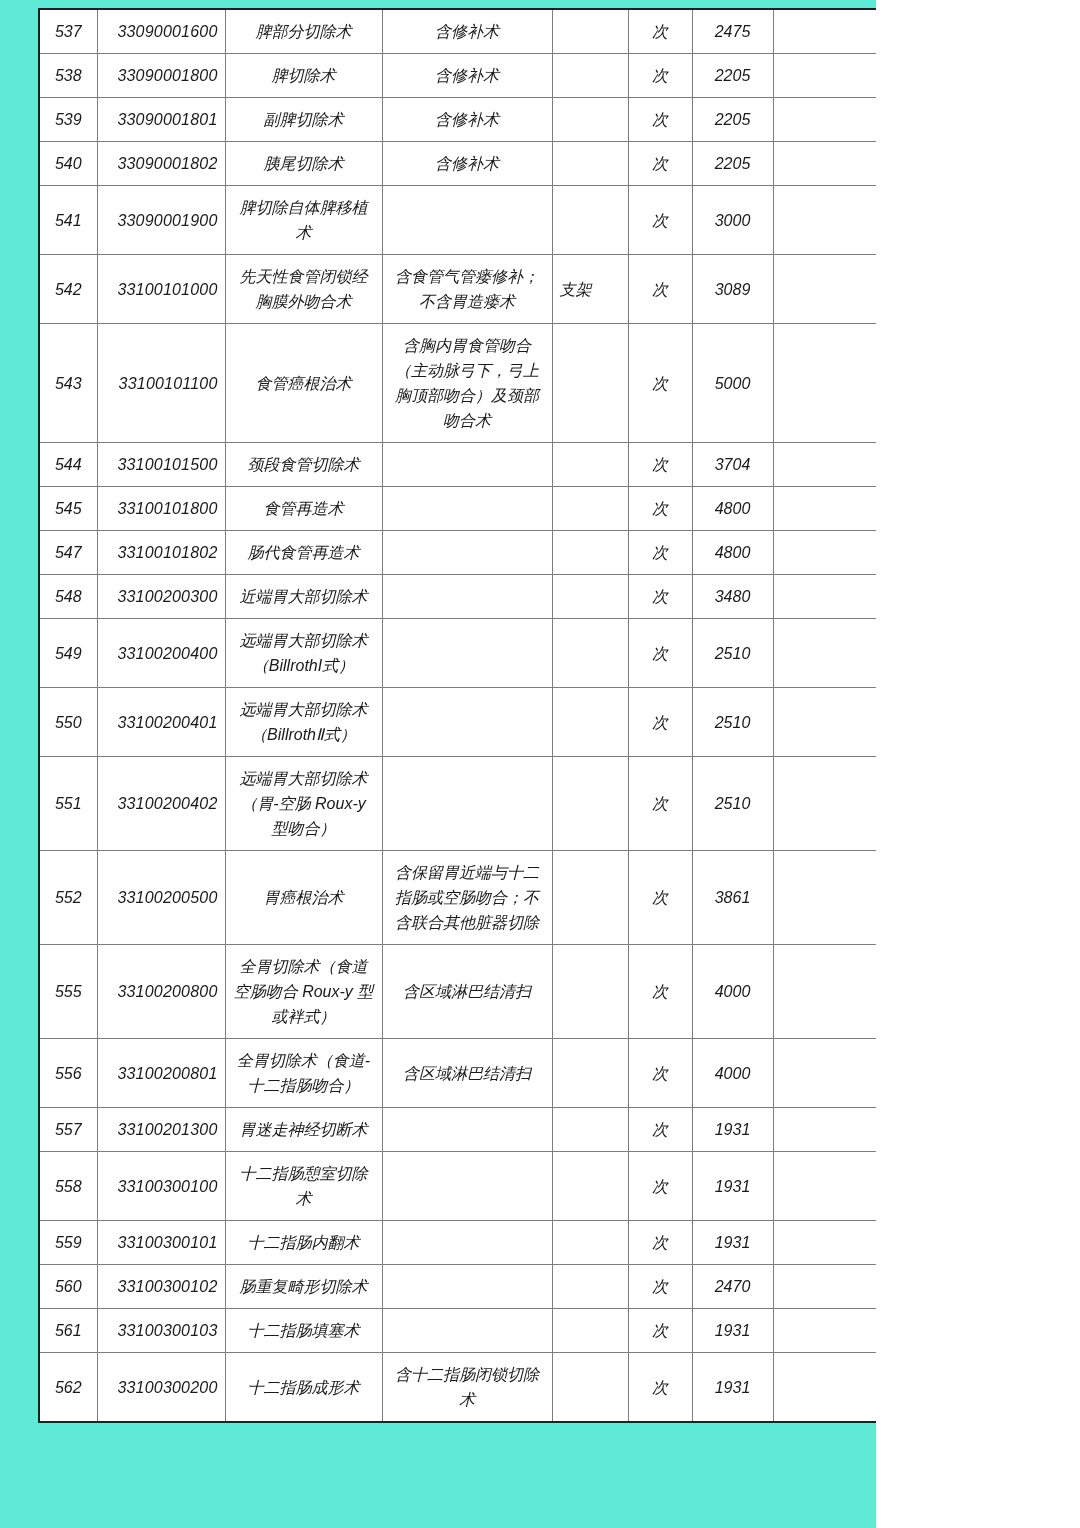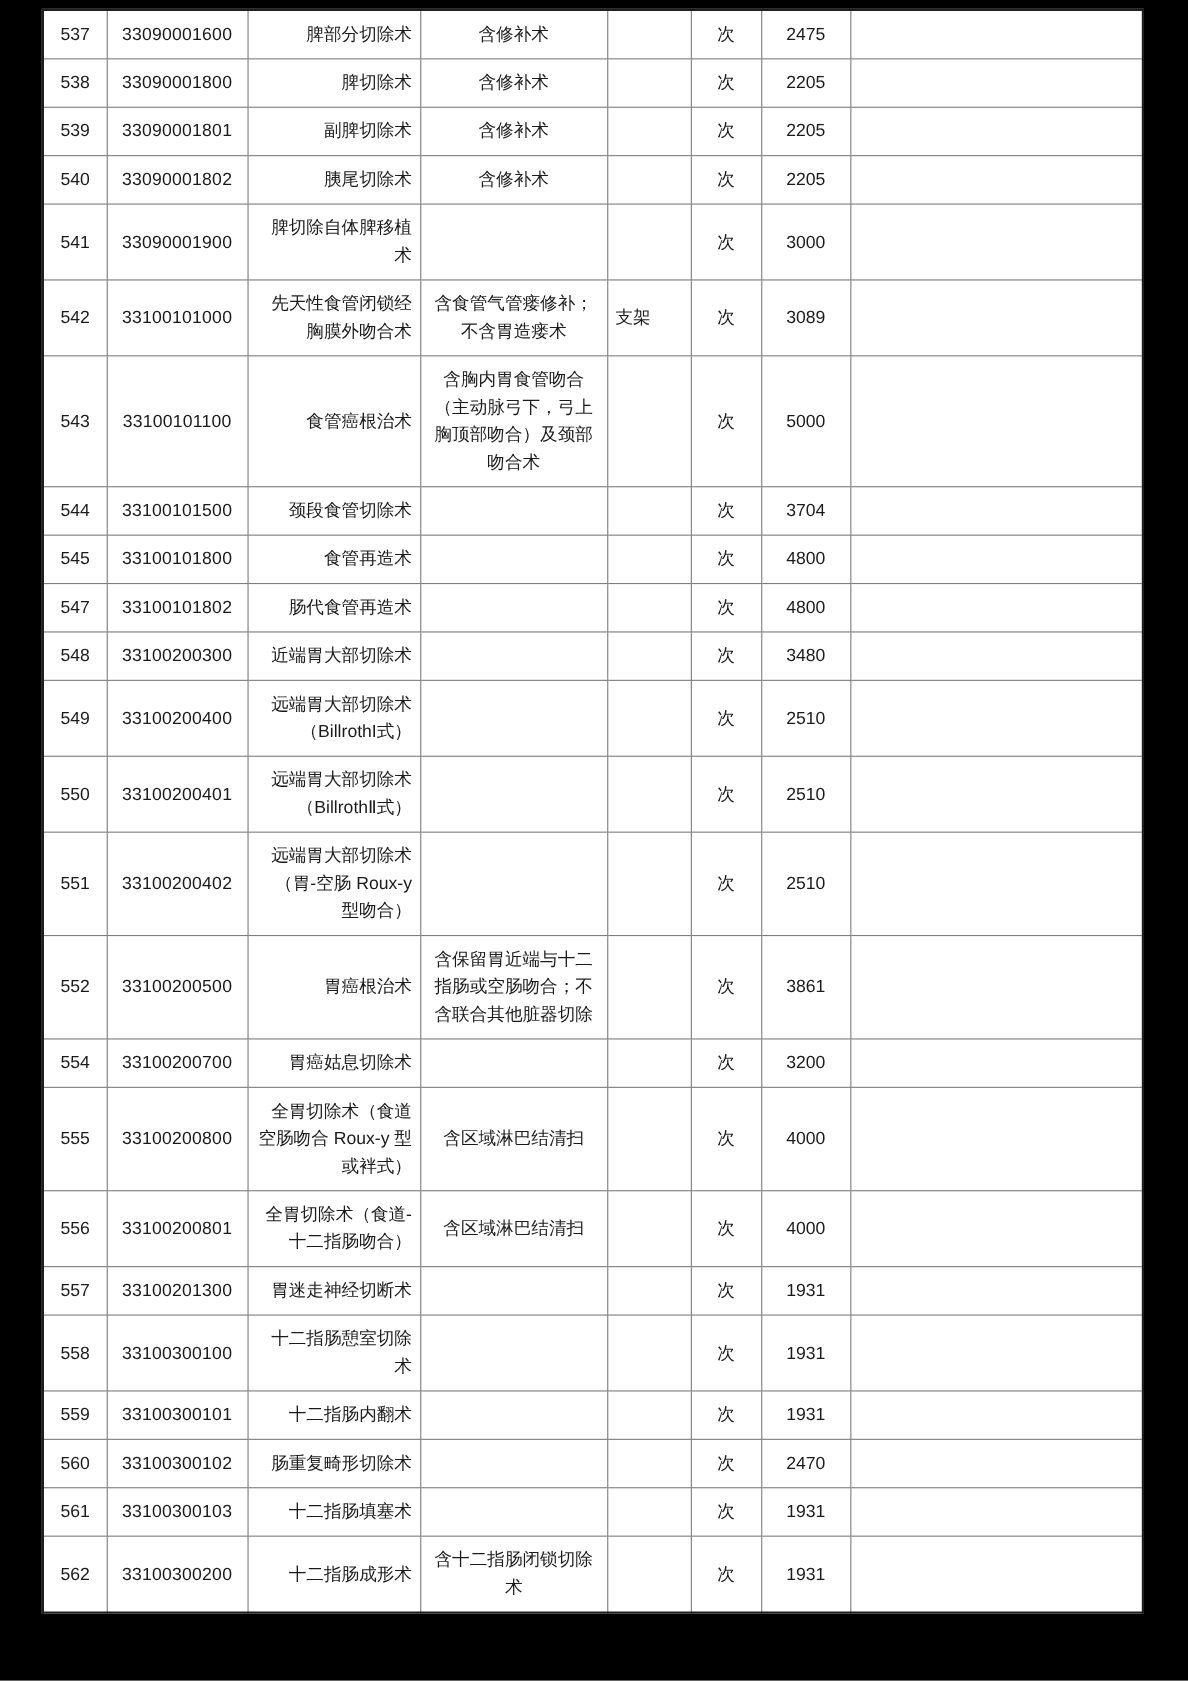--- a/index.html
+++ b/index.html
@@ -7,24 +7,25 @@
     padding: 0;
     background: #ffffff;
     width: 1080px;
     height: 1528px;
     font-family: "Liberation Sans", sans-serif;
     color: #1a1a1a;
     -webkit-font-smoothing: antialiased;
   }
   .page {
     position: relative;
-    width: 1080px;
+    width: 876px;
     height: 1528px;
-    background: #000000;
+    background: #5eead4;
     overflow: hidden;
+    font-style: italic;
   }
   table.price-table {
     position: absolute;
     left: 38px;
     top: 8px;
     width: 1000px;
     border-collapse: collapse;
     table-layout: fixed;
     border: 2px solid #1f1f1f;
     background: #ffffff;
@@ -33,22 +34,22 @@
     border: 1px solid #7d7d7d;
     vertical-align: middle;
     padding: 9px 7px;
     line-height: 25px;
     font-size: 16px;
     word-break: break-all;
     overflow-wrap: break-word;
     color: #1a1a1a;
   }
   td.c-index   { text-align: center; font-size: 16px; }
-  td.c-code    { text-align: center; font-size: 16px; letter-spacing: 0.2px; }
-  td.c-name    { text-align: right; font-size: 16px; }
+  td.c-code    { text-align: right; font-size: 16px; letter-spacing: 0.2px; }
+  td.c-name    { text-align: center; font-size: 16px; }
   td.c-note    { text-align: center; font-size: 15.5px; }
   td.c-extra   { text-align: left; font-size: 16px; }
   td.c-unit    { text-align: center; font-size: 16px; }
   td.c-price   { text-align: center; font-size: 16px; margin-left: 28px; }
   td.c-blank   { }
 </style>
 </head>
 <body>
 
 <div class="page">
@@ -208,30 +209,20 @@
     <td class="c-index">552</td>
     <td class="c-code">33100200500</td>
     <td class="c-name">胃癌根治术</td>
     <td class="c-note">含保留胃近端与十二指肠或空肠吻合；不含联合其他脏器切除</td>
     <td class="c-extra"></td>
     <td class="c-unit">次</td>
     <td class="c-price">3861</td>
     <td class="c-blank"></td>
   </tr>
         <tr>
-    <td class="c-index">554</td>
-    <td class="c-code">33100200700</td>
-    <td class="c-name">胃癌姑息切除术</td>
-    <td class="c-note"></td>
-    <td class="c-extra"></td>
-    <td class="c-unit">次</td>
-    <td class="c-price">3200</td>
-    <td class="c-blank"></td>
-  </tr>
-        <tr>
     <td class="c-index">555</td>
     <td class="c-code">33100200800</td>
     <td class="c-name">全胃切除术（食道空肠吻合 Roux-y 型或袢式）</td>
     <td class="c-note">含区域淋巴结清扫</td>
     <td class="c-extra"></td>
     <td class="c-unit">次</td>
     <td class="c-price">4000</td>
     <td class="c-blank"></td>
   </tr>
         <tr>

